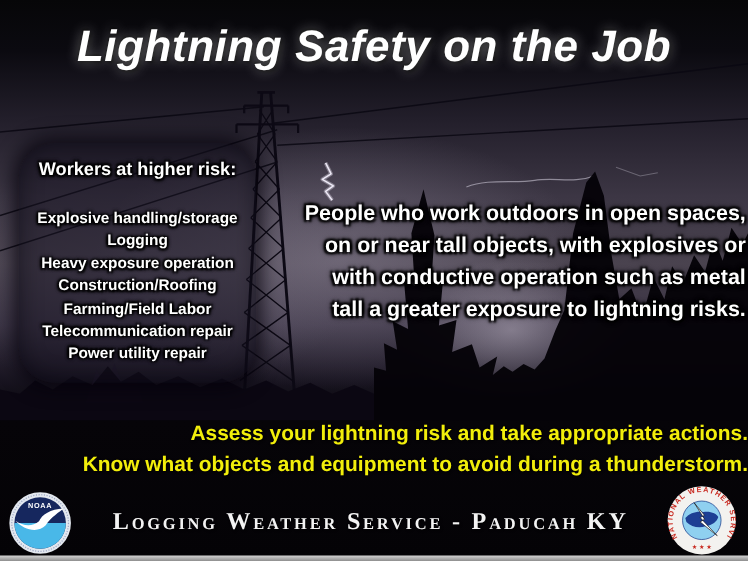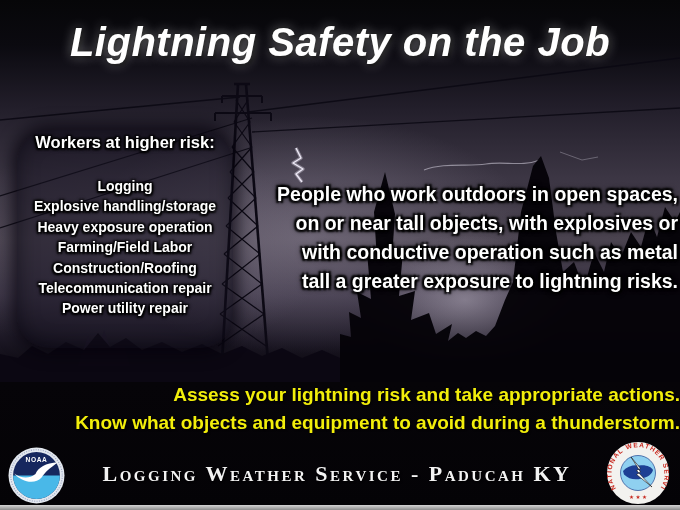--- a/index.html
+++ b/index.html
@@ -23,21 +23,21 @@
     text-shadow:0 0 12px rgba(255,255,255,.45),2px 2px 3px rgba(0,0,0,.95),-1px -1px 2px rgba(0,0,0,.85);
   }
   .risk-box{
     position:absolute;left:17px;top:130px;width:216px;height:218px;
     border-radius:32px;
     background:rgba(20,15,30,.5);
     box-shadow:0 0 16px 5px rgba(4,2,10,.7), inset 0 0 20px rgba(4,2,10,.5);
     text-align:center;color:#fff;
   }
   .risk-heading{
-    margin-top:3px;
+    margin-top:15px;
     font-size:16.5px;font-weight:700;
     text-shadow:-1.5px -1.5px 2px #000,1.5px -1.5px 2px #000,-1.5px 1.5px 2px #000,1.5px 1.5px 2px #000,0 0 5px #000;
   }
   .risk-list{margin-top:24px;}
   .risk-item{
     font-size:14px;font-weight:700;line-height:20.4px;
     text-shadow:-1.5px -1.5px 2px #000,1.5px -1.5px 2px #000,-1.5px 1.5px 2px #000,1.5px 1.5px 2px #000,0 0 4px #000;
   }
   .description{
     position:absolute;left:254px;top:180px;width:424px;
@@ -120,25 +120,25 @@
     <path fill="#0b0713" opacity="0.97" d="M0,382 L0,354 L18,358 L32,346 L48,354 L66,342 L84,350 L98,333 L110,347 L126,338
              L142,350 L162,342 L182,352 L202,344 L222,354 L242,346 L262,356 L282,348
              L302,358 L322,350 L340,358 L340,382 Z"></path>
   </svg>
 
   <div class="title">Lightning Safety on the Job</div>
 
   <div class="risk-box">
     <div class="risk-heading">Workers at higher risk:</div>
     <div class="risk-list">
+      <div class="risk-item">Explosive handling/storage</div>
       <div class="risk-item">Logging</div>
-      <div class="risk-item">Explosive handling/storage</div>
       <div class="risk-item">Heavy exposure operation</div>
+      <div class="risk-item">Construction/Roofing</div>
       <div class="risk-item">Farming/Field Labor</div>
-      <div class="risk-item">Construction/Roofing</div>
       <div class="risk-item">Telecommunication repair</div>
       <div class="risk-item">Power utility repair</div>
     </div>
   </div>
 
   <div class="description">
     <div>People who work outdoors in open spaces,</div>
     <div>on or near tall objects, with explosives or</div>
     <div>with conductive operation such as metal</div>
     <div>tall a greater exposure to lightning risks.</div>

